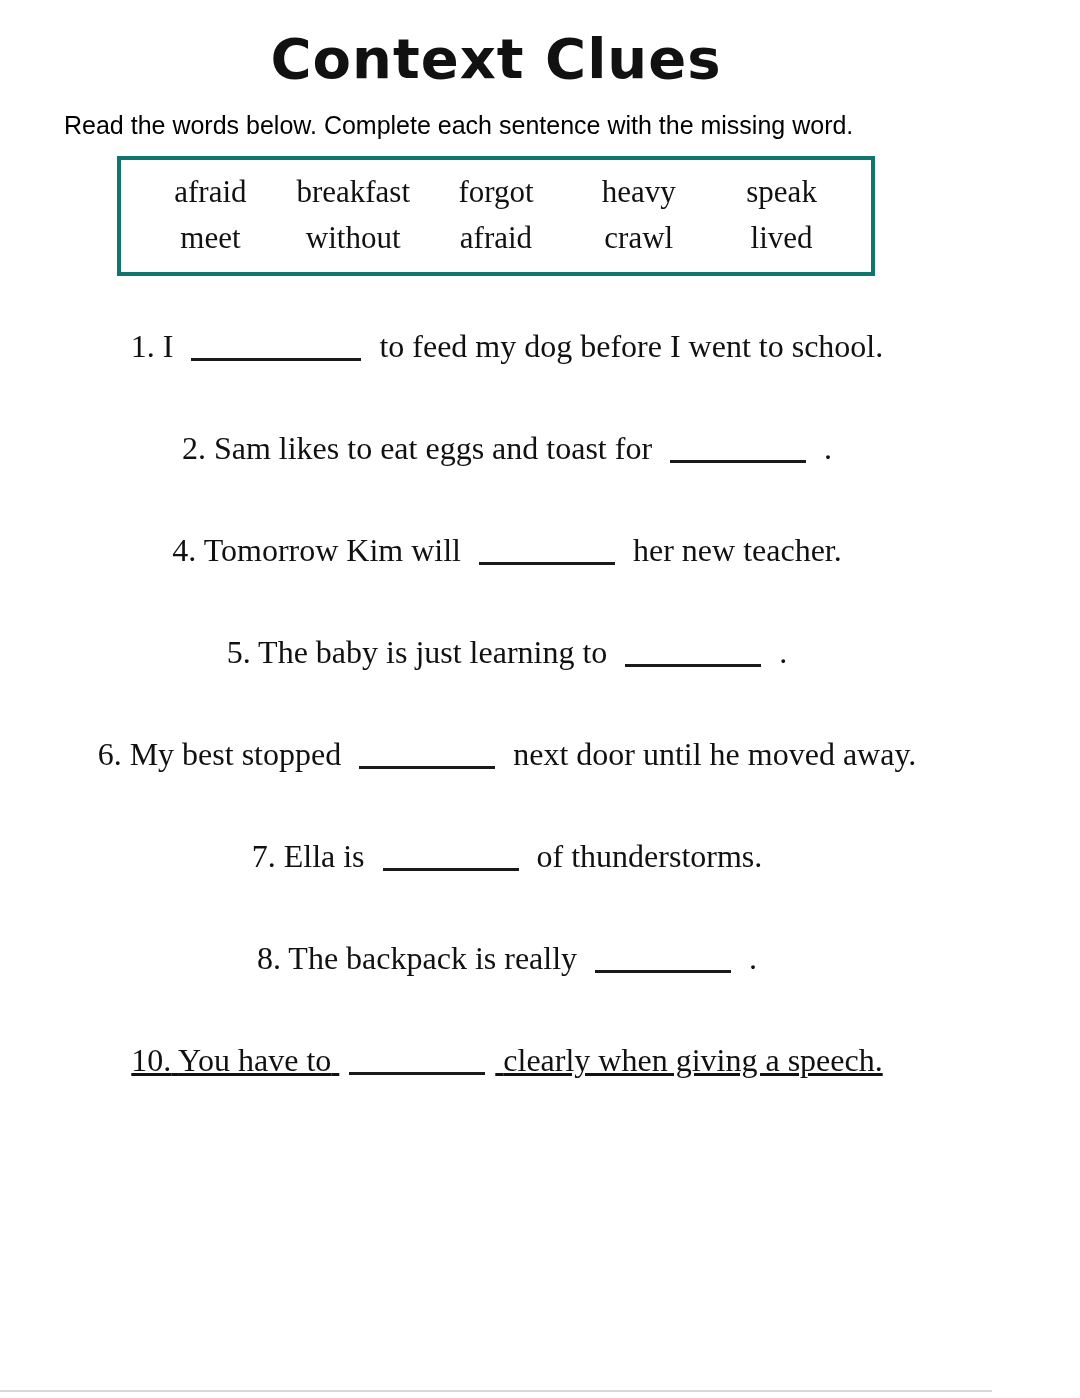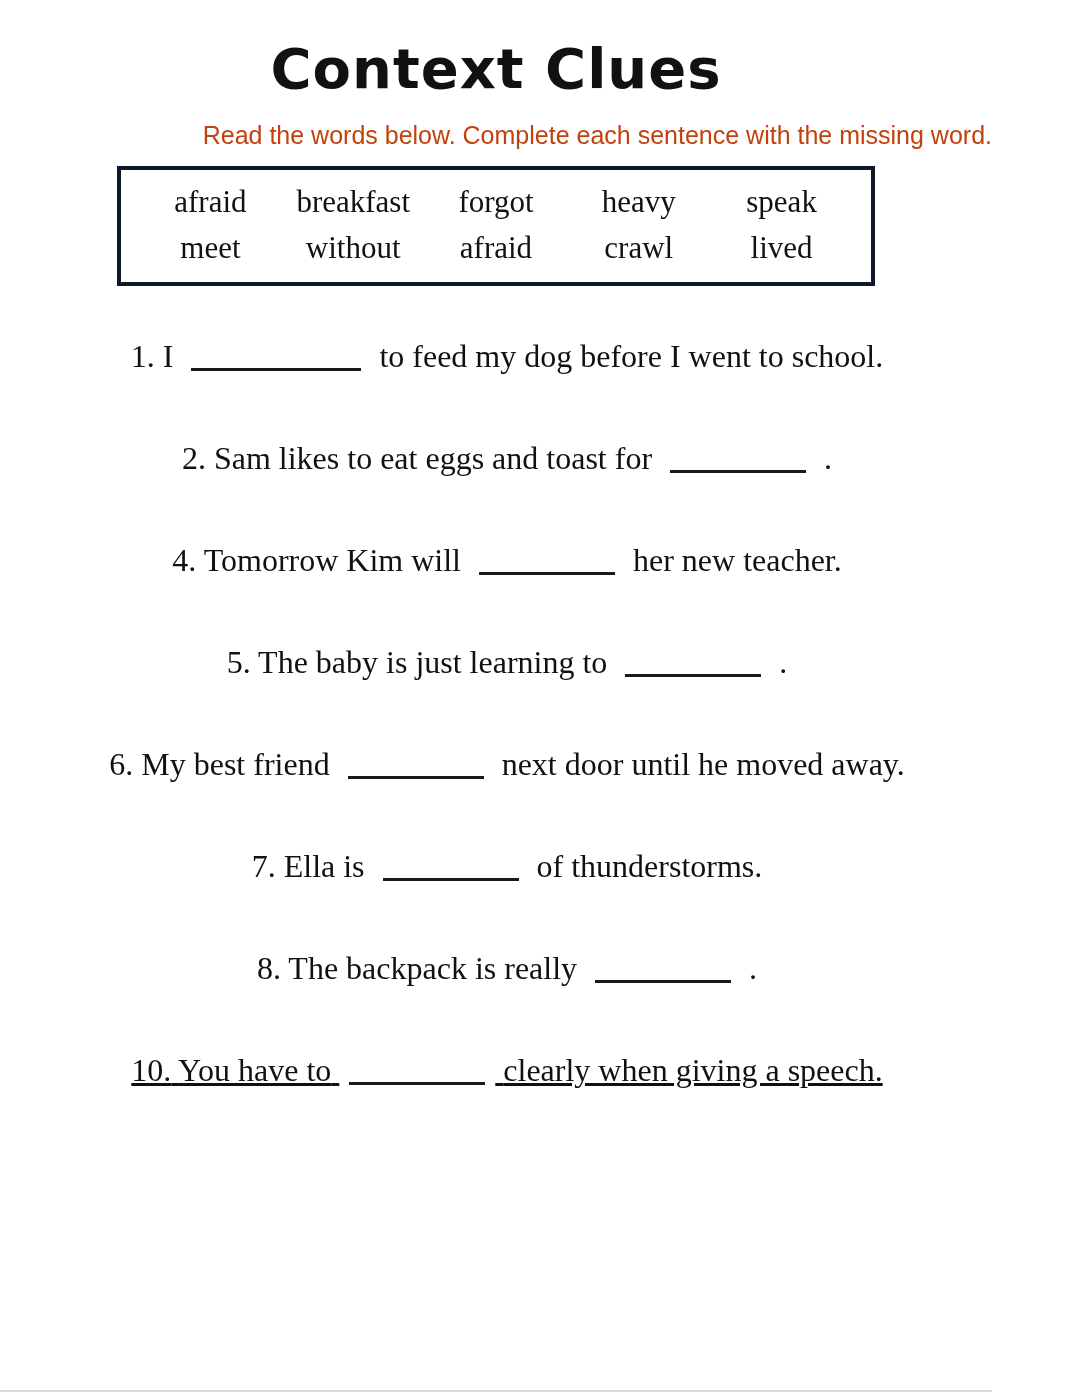--- a/index.html
+++ b/index.html
@@ -10,42 +10,41 @@
   }
   body {
     position: relative;
     height: 1398px;
     overflow: hidden;
     font-family: "Liberation Serif", "DejaVu Serif", serif;
   }
   .page {
     width: 992px;
     height: 1398px;
-    padding-top: 36px;
+    padding-top: 26px;
     position: relative;
   }
   .title {
     text-align: center;
     font-family: "DejaVu Sans", "Liberation Sans", sans-serif;
     font-weight: 900;
     font-size: 56px;
     letter-spacing: 1px;
     color: #111111;
   }
   .instruction {
     margin: 20px 0 0 64px;
     font-family: "Liberation Sans", "DejaVu Sans", sans-serif;
     font-size: 25px;
-    color: #c2410c;
-    text-align: right;
+    color: #000000;
   }
   .word-bank {
     width: 758px;
     margin: 16px auto 0 auto;
-    border: 4px solid #0f172a;
+    border: 4px solid #0f766e;
     padding: 14px 18px 16px 18px;
     background: #ffffff;
   }
   .word-bank-grid {
     display: grid;
     grid-template-columns: repeat(5, 1fr);
     row-gap: 10px;
   }
   .word-bank-word {
     text-align: center;
@@ -132,21 +131,21 @@
 
     <div class="sentence">
       <span>5.</span>
       <span>The baby is just learning to</span>
       <span class="blank"></span>
       <span>.</span>
     </div>
 
     <div class="sentence">
       <span>6.</span>
-      <span>My best friend</span>
+      <span>My best stopped</span>
       <span class="blank"></span>
       <span>next door until he moved away.</span>
     </div>
 
     <div class="sentence">
       <span>7.</span>
       <span>Ella is</span>
       <span class="blank"></span>
       <span>of thunderstorms.</span>
     </div>

